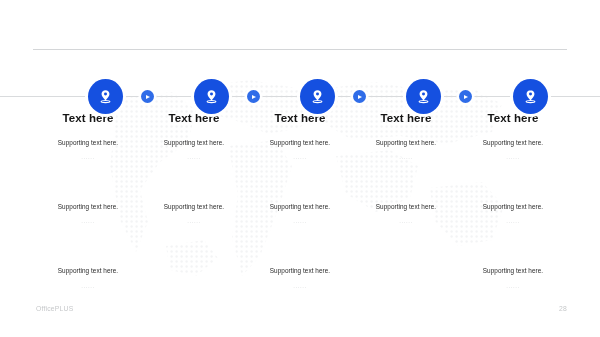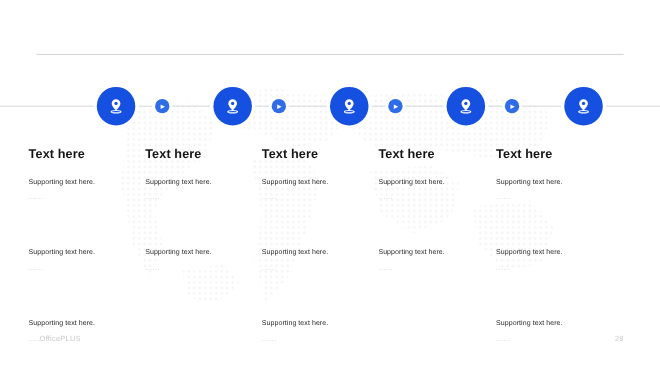--- a/index.html
+++ b/index.html
@@ -93,22 +93,23 @@
     height: 0;
     border-left: 4.2px solid #ffffff;
     border-top: 2.8px solid transparent;
     border-bottom: 2.8px solid transparent;
     margin-left: 1.4px;
   }
 
   
   .column {
     position: absolute;
-    top: 135px;
+    top: 112px;
     width: 124px;
+    text-align: center;
     z-index: 3;
   }
   .col-title {
     font-size: 11.5px;
     font-weight: bold;
     color: #151515;
     letter-spacing: 0.1px;
     margin: 0 0 14px 0;
     line-height: 1.1;
   }

